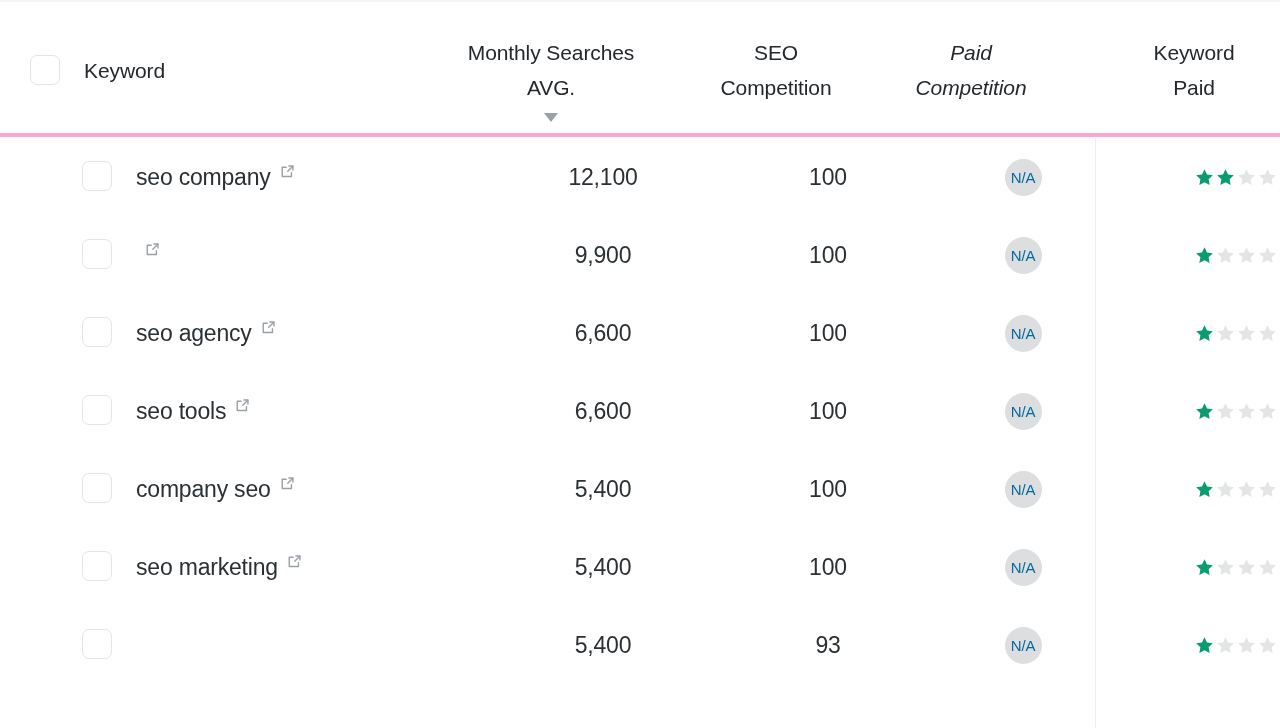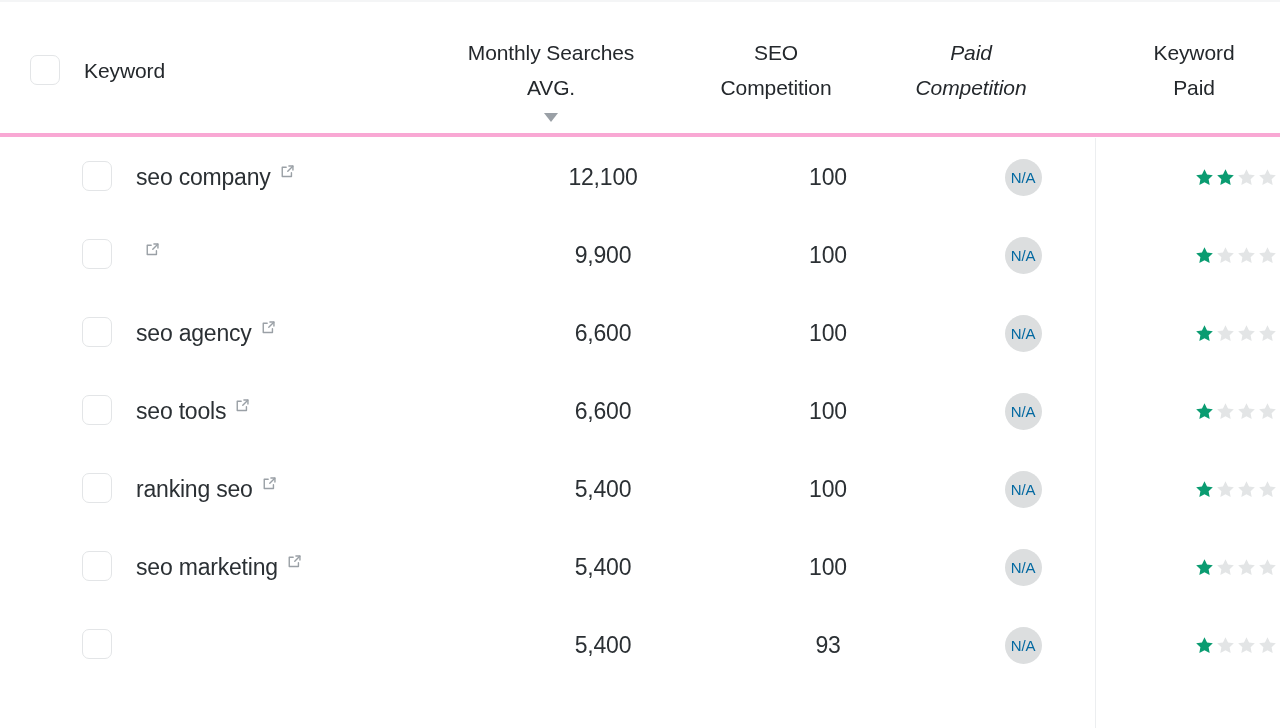--- a/index.html
+++ b/index.html
@@ -425,21 +425,21 @@
               </svg>
             </span>
           </div>
         </div>
       </div>
       <div class="row">
         <span class="cb-cell">
           <span class="checkbox"></span>
         </span>
         <div class="kw-cell">
-          <span class="kw-text">ranking seo</span>
+          <span class="kw-text">company seo</span>
           <span class="ext-icon">
             <svg width="15" height="15" viewBox="0 0 16 16" fill="none" stroke="#9aa0a6" stroke-width="1.5">
               <path d="M9.5 2.2H13.8V6.5" stroke-linecap="round" stroke-linejoin="round"></path>
               <path d="M13.6 2.4L8.3 7.7" stroke-linecap="round"></path>
               <path d="M12.2 9.3V13.4H2.4V3.4H6.6" stroke-linecap="round" stroke-linejoin="round"></path>
             </svg>
           </span>
         </div>
         <div class="num-cell c-avg">5,400</div>
         <div class="num-cell c-seo">100</div>

